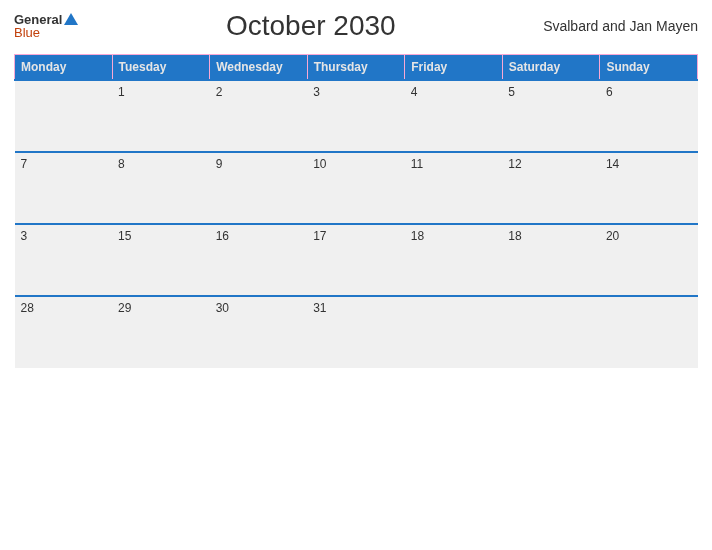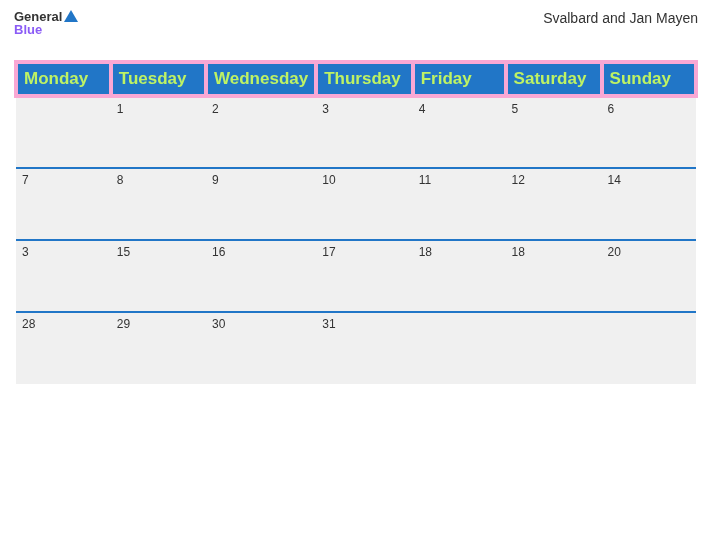--- a/index.html
+++ b/index.html
@@ -11,38 +11,39 @@
       overflow: hidden;
     }
     .calendar-container {
       width: 712px;
       height: 550px;
       padding: 10px 14px 14px 14px;
       background: #fff;
     }
     .header {
       display: flex;
+      align-items: center;
       justify-content: space-between;
-      margin-bottom: 24px;
+      margin-bottom: 12px;
     }
     .logo {
       display: flex;
       flex-direction: column;
       align-items: flex-start;
       line-height: 1;
     }
     .logo-general {
       font-size: 13px;
       font-weight: bold;
       color: #333;
     }
     .logo-blue {
       font-size: 13px;
-      font-weight: bold;
-      color: #8b5cf6;
+      font-weight: normal;
+      color: #c2410c;
     }
     .logo-line {
       display: flex;
       align-items: center;
       gap: 0;
     }
     .logo-triangle {
       width: 0;
       height: 0;
       border-left: 7px solid transparent;
@@ -61,26 +62,26 @@
       font-size: 14px;
       color: #333;
       text-align: right;
     }
     .calendar-table {
       width: 100%;
       border-collapse: collapse;
     }
     .calendar-table thead tr th {
       background-color: #2176c7;
-      color: #bef264;
-      font-size: 17px;
+      color: #e5e5e5;
+      font-size: 12px;
       font-weight: bold;
       padding: 5px 6px;
       text-align: left;
-      border: 4px solid #f9a8d4;
+      border: 1px solid #f9a8d4;
     }
     .calendar-table tbody tr {
       height: 72px;
     }
     .calendar-table tbody tr td {
       border-top: 2px solid #2176c7;
       border-bottom: none;
       border-left: none;
       border-right: none;
       background-color: #f0f0f0;
@@ -103,20 +104,21 @@
 
 <div class="calendar-container">
   <div class="header">
     <div class="logo">
       <div class="logo-line">
         <span class="logo-general">General</span>
         <div class="logo-triangle"></div>
       </div>
       <span class="logo-blue">Blue</span>
     </div>
+    <h1 class="month-title">October 2030</h1>
     <div class="region-name">Svalbard and Jan Mayen</div>
   </div>
 
   <table class="calendar-table">
     <thead>
       <tr>
       <th>Monday</th>
           <th>Tuesday</th>
           <th>Wednesday</th>
           <th>Thursday</th>

